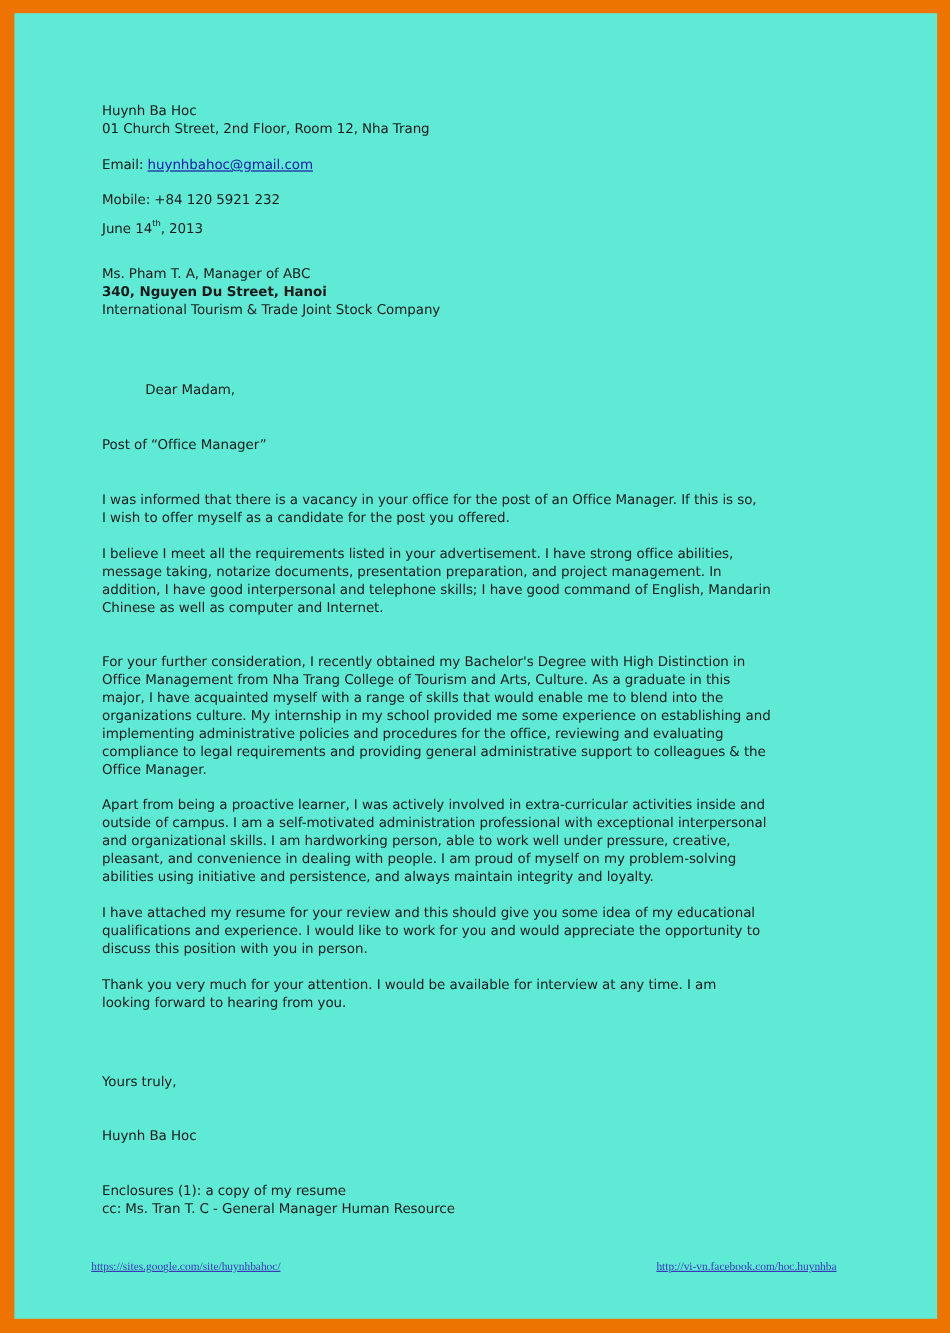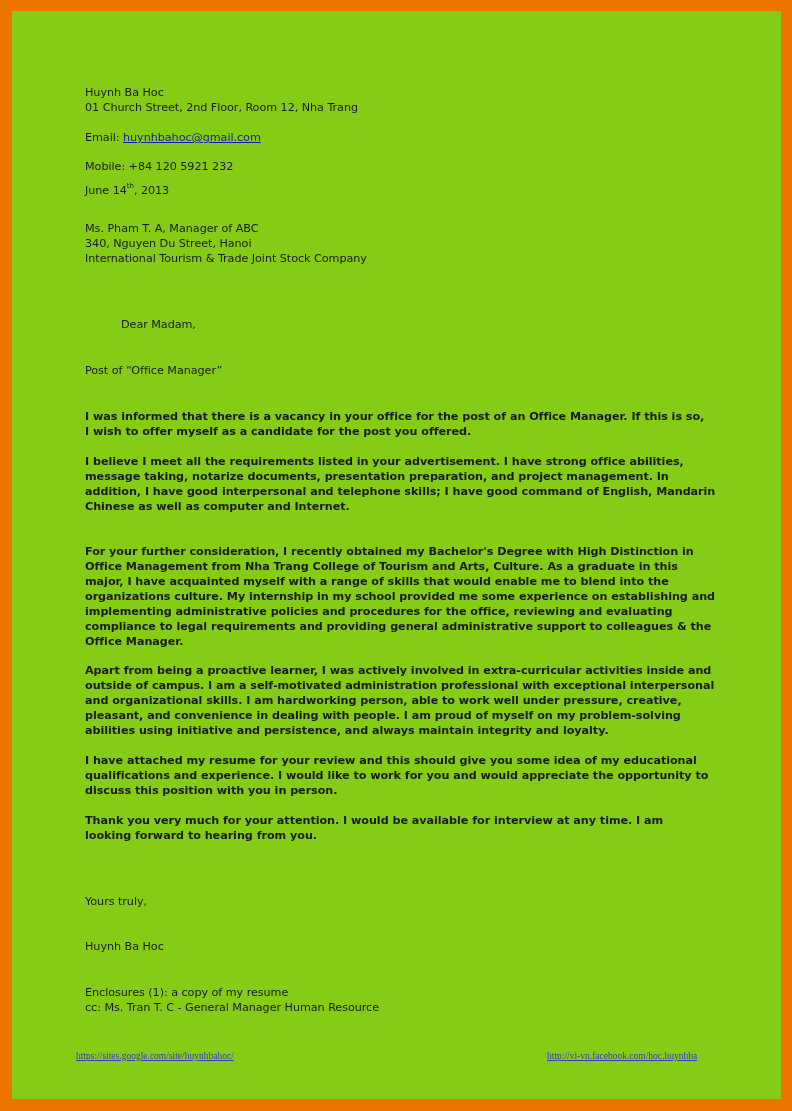--- a/index.html
+++ b/index.html
@@ -6,33 +6,33 @@
   body {
     width: 792px; height: 1111px;
     background: #ee7400;
     position: relative;
     overflow: hidden;
   }
   .page {
     position: absolute;
     left: 12px; top: 11px;
     width: 769px; height: 1088px;
-    background: #84cc16;
+    background: #5eead4;
   }
   .line {
     position: absolute;
     left: 73px;
     font-family: "DejaVu Sans", sans-serif;
     font-size: 11.2px;
     color: #1a1a1a;
     white-space: nowrap;
     letter-spacing: -0.05px;
     line-height: 15px;
   }
-  .para .l { display: block; white-space: nowrap; font-weight: bold; }
+  .para .l { display: block; white-space: nowrap; }
   .link { color: #1a1aa6; text-decoration: underline; }
   sup { font-size: 7px; vertical-align: 6px; line-height: 0; }
   .footer-link {
     position: absolute;
     font-family: "Liberation Serif", serif;
     font-size: 9.5px;
     color: #3a3ab8;
     text-decoration: underline;
     white-space: nowrap;
   }
@@ -47,21 +47,21 @@
   <div class="line" style="top:104px;margin-top:44px;">Mobile: +84 120 5921 232</div>
   <div class="line" style="top:119px;">
     <span>Email: </span><span class="link">huynhbahoc@gmail.com</span>
   </div>
 
   <div class="line" style="top:172px;text-align:center;">
     <span>June 14</span><sup>th</sup><span>, 2013</span>
   </div>
 
   <div class="line" style="top:210px;">Ms. Pham T. A, Manager of ABC</div>
-  <div class="line" style="top:225px;">340, Nguyen Du Street, Hanoi</div>
+  <div class="line" style="top:225px;font-weight:bold;">340, Nguyen Du Street, Hanoi</div>
   <div class="line" style="top:240px;">International Tourism &amp; Trade Joint Stock Company</div>
 
   <div class="line" style="top:306px;margin-left:36px;">Dear Madam,</div>
 
   <div class="line" style="top:352px;">Post of “Office Manager”</div>
 
   <div class="line para" style="top:398px;">
     <span class="l">I was informed that there is a vacancy in your office for the post of an Office Manager. If this is so,</span>
     <span class="l">I wish to offer myself as a candidate for the post you offered.</span>
   </div>

